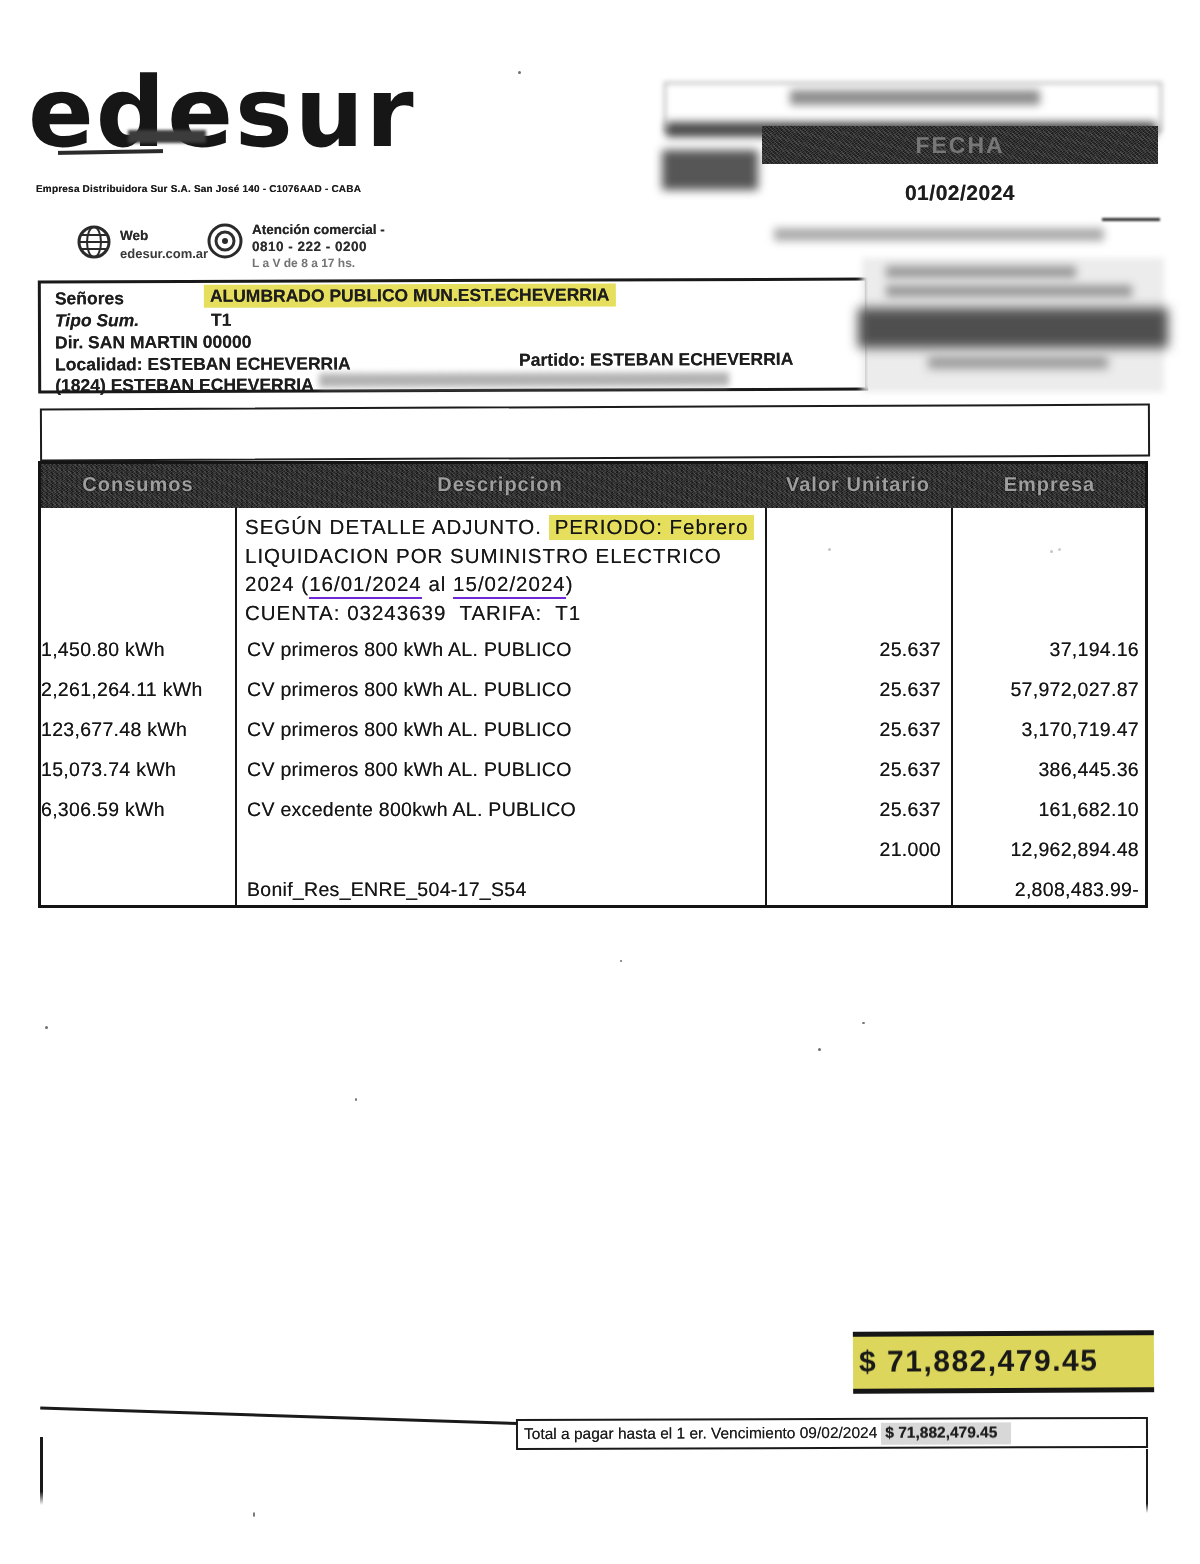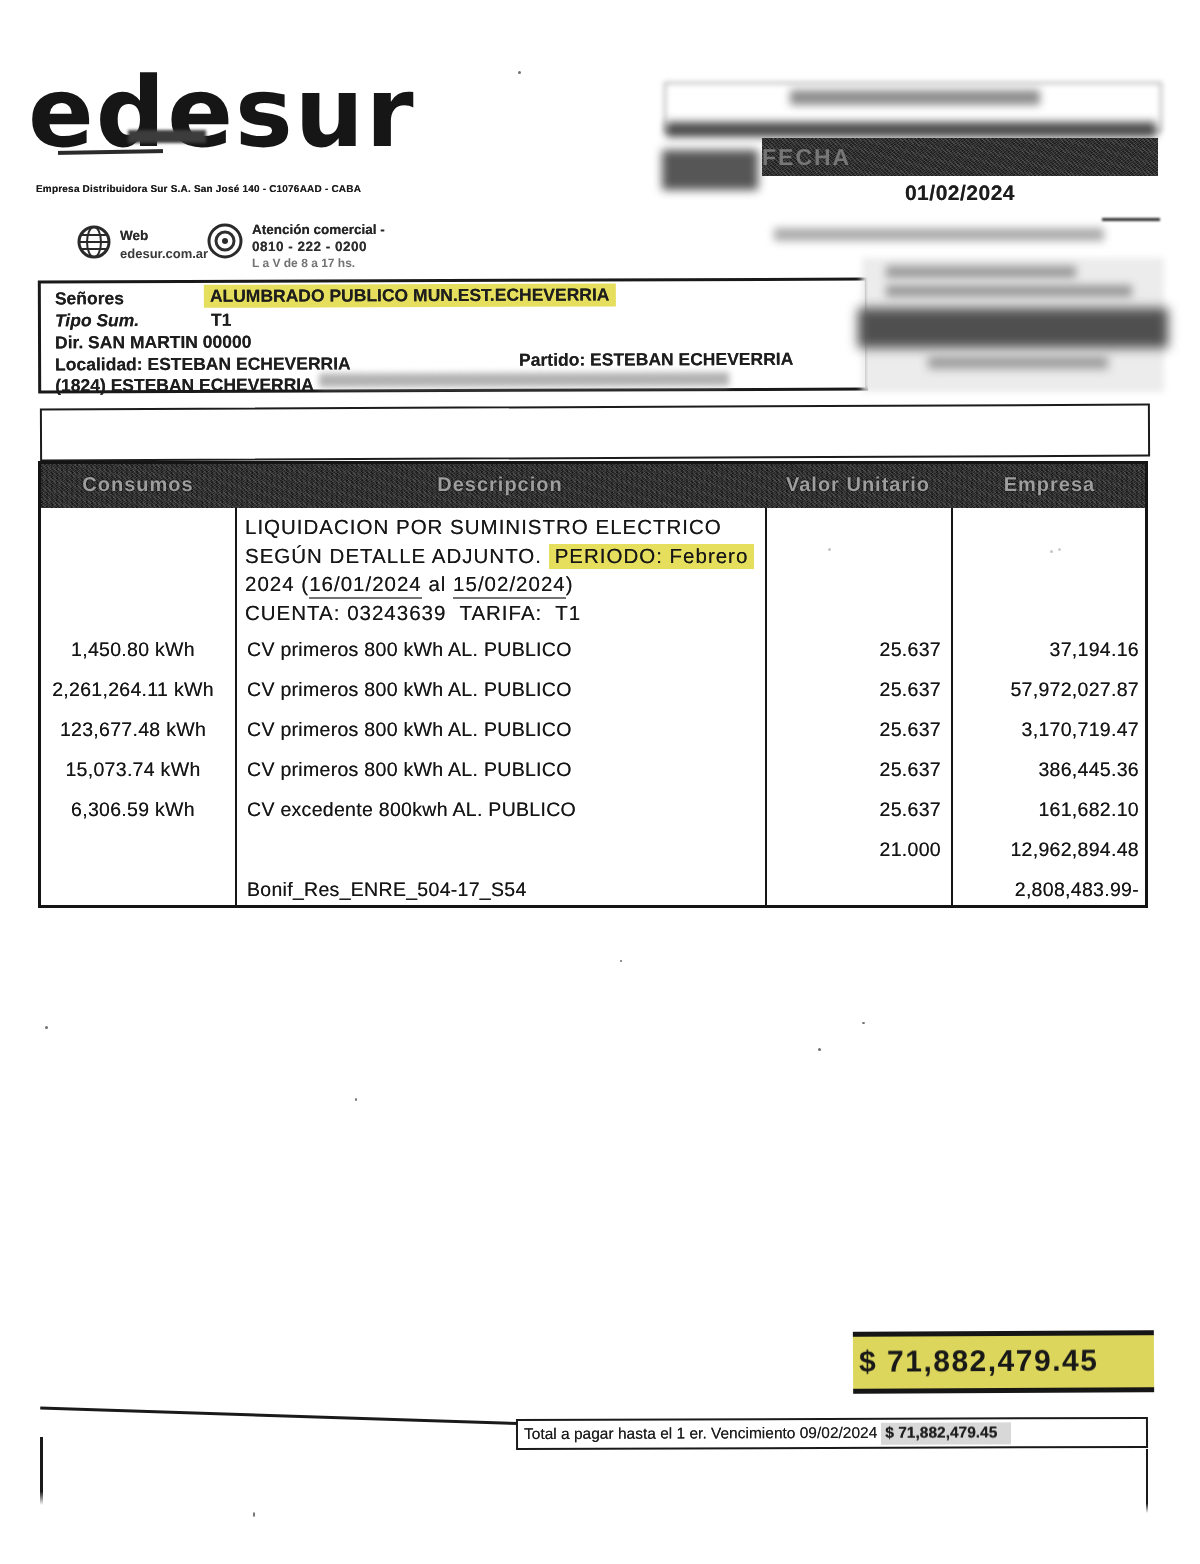--- a/index.html
+++ b/index.html
@@ -27,21 +27,21 @@
   .att1 { left:252px; top:222px; font-size:13.5px; color:#252525; }
   .att2 { left:252px; top:239px; font-size:13.5px; color:#2e2e2e; letter-spacing:0.5px; }
   .att3 { left:252px; top:256px; font-size:12px; color:#737373; filter:blur(0.5px); }
 
   
   .tr-block { left:662px; top:80px; width:503px; height:182px; }
   .tr-outline { left:2px; top:2px; width:494px; height:46px; border:2px solid #a8a8a8; filter:blur(2.5px); }
   .tr-text1 { left:128px; top:10px; width:250px; height:15px; background:#8d8d8d; filter:blur(4px); }
   .tr-darkline { left:4px; top:42px; width:490px; height:15px; background:#4c4c4c; filter:blur(4px); }
   .fecha-bar {
-    left:100px; top:58px; width:396px; height:38px; line-height:38px; text-align:left;
+    left:100px; top:46px; width:396px; height:38px; line-height:38px; text-align:center;
     background-color:#1f1f1f;
     background-image:
       repeating-linear-gradient(47deg, rgba(220,220,220,0.14) 0 1px, transparent 1px 3px),
       repeating-linear-gradient(-33deg, rgba(255,255,255,0.10) 0 1px, transparent 1px 2px);
     color:#777777; font-size:23px; font-weight:bold; letter-spacing:2px; filter:blur(0.5px);
   }
   .tr-blob { left:0px; top:70px; width:96px; height:40px; background:#565656; filter:blur(5px); }
   .fecha-date { left:100px; top:102px; width:396px; text-align:center; font-size:21px; letter-spacing:0.5px; }
   .tr-dash { left:440px; top:138px; width:58px; height:3px; background:#2f2f2f; filter:blur(0.8px); }
   .tr-text2 { left:112px; top:148px; width:330px; height:13px; background:#ababab; filter:blur(4px); }
@@ -80,26 +80,26 @@
   .thead span { position:absolute; top:10px; filter:blur(0.7px); text-shadow:0 0 2px #000; }
   .th1 { left:0; width:194px; text-align:center; }
   .th2 { left:194px; width:530px; text-align:center; }
   .th3 { left:724px; width:186px; text-align:center; }
   .th4 { left:910px; width:197px; text-align:center; }
   .vline { position:absolute; top:44px; bottom:0; width:2px; background:#161616; }
   .v1 { left:194px; } .v2 { left:724px; } .v3 { left:910px; }
 
   .intro { position:absolute; left:204px; top:50px; font-size:20.5px; letter-spacing:1px; line-height:28.5px; color:#161616; }
   .intro .ln { white-space:pre; }
-  .u-date { border-bottom:2px solid #737373; padding-bottom:1px; }
+  .u-date { border-bottom:2px solid #6d28d9; padding-bottom:1px; }
 
   .rows { position:absolute; left:0; top:166px; width:100%; }
   .trow { position:relative; height:40px; line-height:40px; font-size:19.5px; letter-spacing:0.3px; color:#151515; }
   .trow span { position:absolute; top:0; }
-  .c1 { left:0px;  width:184px; text-align:center; }
+  .c1 { left:0px;  width:184px; text-align:left; }
   .c2 { left:206px; width:510px; text-align:left; }
   .c3 { left:724px; width:176px; text-align:right; }
   .c4 { left:910px; width:188px; text-align:right; }
 
   
   .total-box {
     left:853px; top:1331px; width:295px; height:52px; box-sizing:content-box;
     background:#ddd65c; border-top:5px solid #161616; border-bottom:5px solid #161616;
     display:flex; align-items:center; padding-left:6px;
     font-size:30px; font-weight:bold; letter-spacing:1.5px; color:#181818;
@@ -186,22 +186,22 @@
       <span class="th1">Consumos</span>
       <span class="th2">Descripcion</span>
       <span class="th3">Valor Unitario</span>
       <span class="th4">Empresa</span>
     </div>
     <div class="vline v1"></div>
     <div class="vline v2"></div>
     <div class="vline v3"></div>
 
     <div class="intro scan">
+      <div class="ln"><span>SEGÚN DETALLE ADJUNTO. </span><span class="hl">PERIODO: Febrero</span></div>
       <div class="ln">LIQUIDACION POR SUMINISTRO ELECTRICO</div>
-      <div class="ln"><span>SEGÚN DETALLE ADJUNTO. </span><span class="hl">PERIODO: Febrero</span></div>
       <div class="ln"><span>2024 (</span><span class="u-date">16/01/2024</span><span> al </span><span class="u-date">15/02/2024</span><span>)</span></div>
       <div class="ln">CUENTA: 03243639  TARIFA:  T1</div>
     </div>
 
     <div class="rows scan" id="rows-container">
   <div class="trow">
     <span class="c1">1,450.80 kWh</span>
     <span class="c2">CV primeros 800 kWh AL. PUBLICO</span>
     <span class="c3">25.637</span>
     <span class="c4">37,194.16</span>

